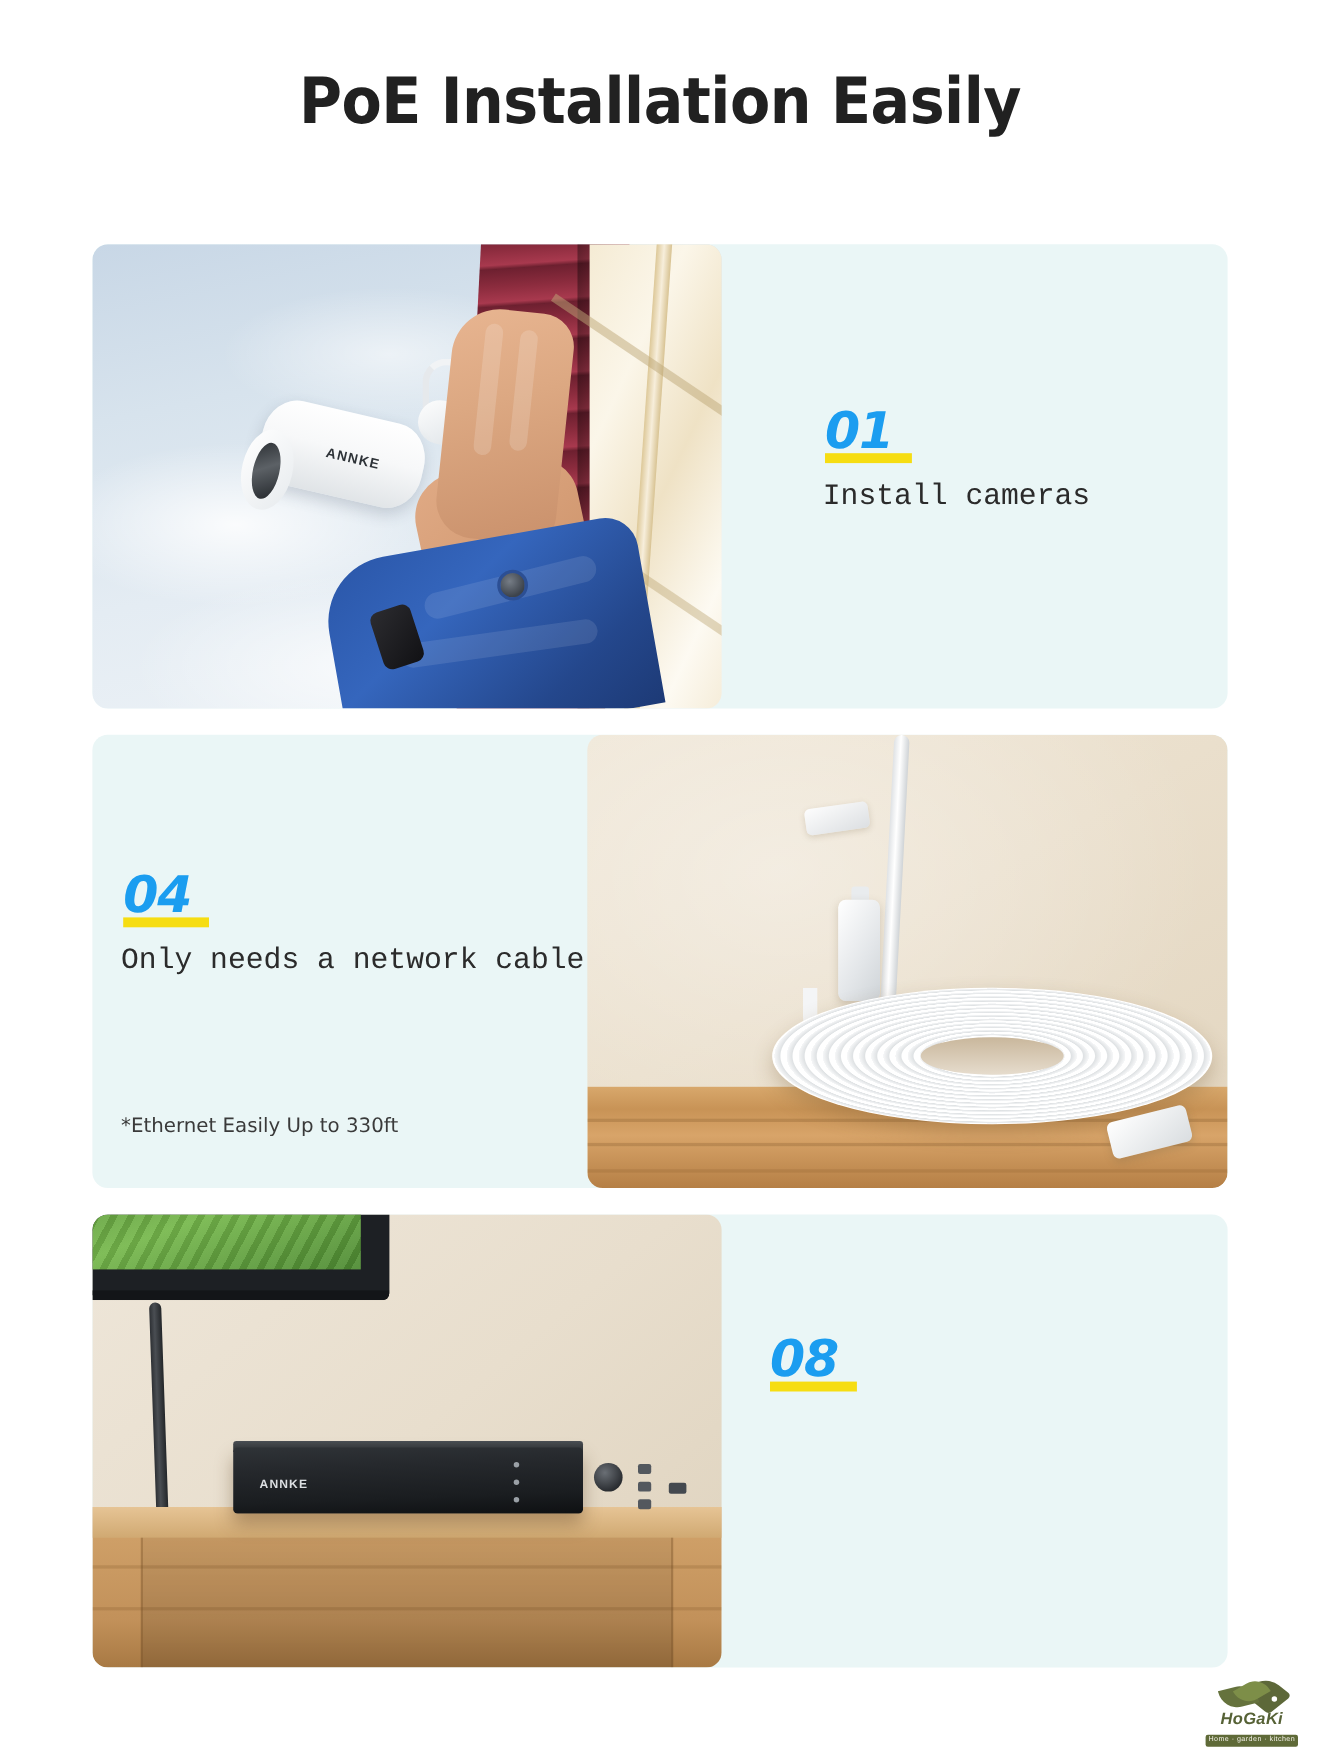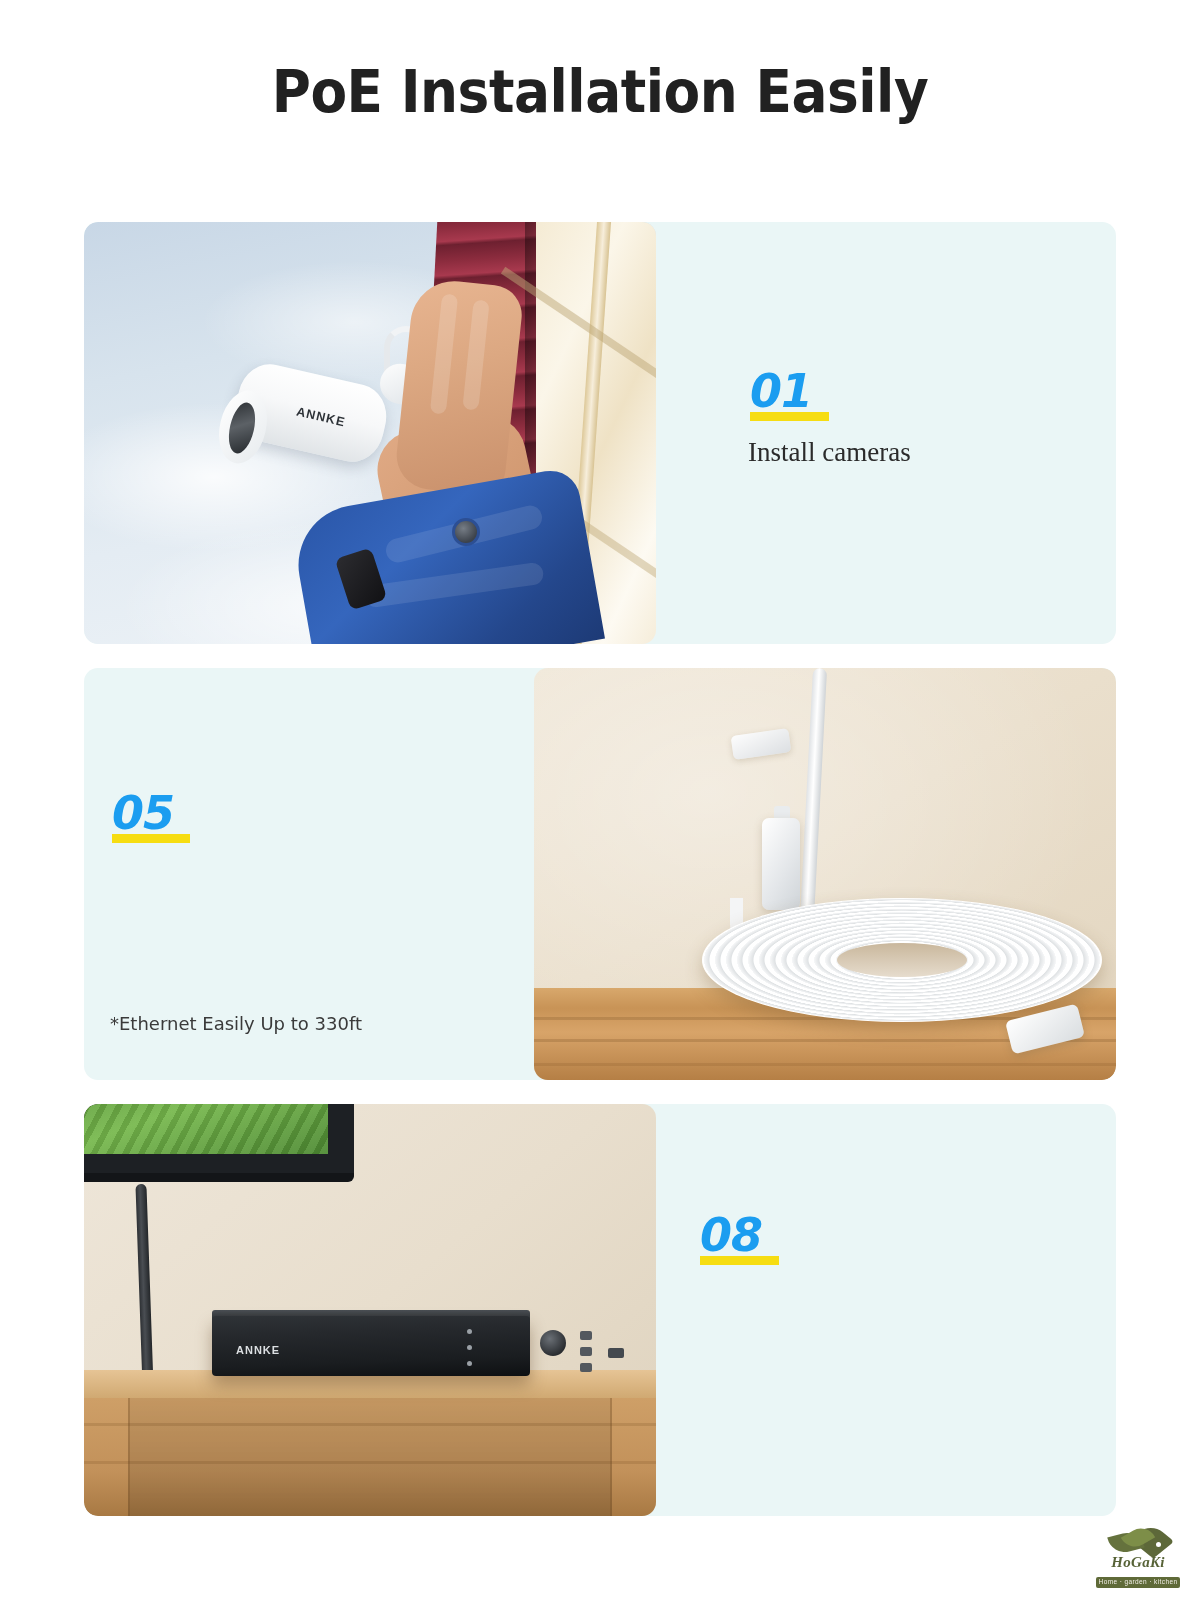--- a/index.html
+++ b/index.html
@@ -82,21 +82,21 @@
   #text-2 .step-underline { width: 78px; }
   #text-3 .step-underline { width: 79px; }
 
   .step-desc {
     margin-top: 14px;
     font-size: 27px;
     line-height: 1.32;
     color: #2b2b2b;
     font-weight: 400;
     white-space: pre-line;
-    font-family: Liberation Serif, serif;
+    font-family: Liberation Mono, monospace;
   }
 
   .footnote {
     position: absolute;
     left: 110px;
     top: 1013px;
     font-size: 18px;
     color: #3a3a3a;
     font-family: "DejaVu Sans", "Liberation Sans", sans-serif;
   }
@@ -394,21 +394,21 @@
     position: absolute; left: 18px; bottom: 8px; width: 30px; height: 17px;
     background: #77883f; border-radius: 0 16px 0 16px; transform: rotate(-30deg);
   }
   .wm-dot {
     position: absolute; right: 10px; bottom: 7px; width: 5px; height: 5px;
     background: #fff; border-radius: 50%;
   }
   .wm-name {
     font-size: 15px; font-weight: 700; font-style: italic;
     color: #4e5a2c; letter-spacing: .3px; line-height: 1;
-    font-family: Liberation Serif, serif;
+    font-family: Liberation Sans, sans-serif;
   }
   .wm-tag {
     margin-top: 2px; font-size: 6.5px; letter-spacing: .4px;
     color: #f2efe6; background: #57632e; border-radius: 2px;
     padding: 2px 3px; display: inline-block; line-height: 1;
     font-family: "Liberation Sans", sans-serif;
   }
 </style>
 </head>
 <body>
@@ -466,22 +466,23 @@
         <div class="table-grain3"></div>
       </div>
       <div class="coil">
         <div class="coil-hole"></div>
       </div>
       <div class="plug-right"></div>
     </div>
   </div>
 
   <div class="textblock" id="text-2">
-    <div class="step-num">05</div>
+    <div class="step-num">04</div>
     <div class="step-underline"></div>
+    <div class="step-desc">Only needs a network cable</div>
   </div>
   <div class="footnote">*Ethernet Easily Up to 330ft</div>
 
   <div class="card" id="card-3">
     <div class="photo left" id="photo3">
       <div class="tv">
         <div class="tv-screen"></div>
       </div>
       <div class="wire"></div>
       <div class="wire-bend"></div>

